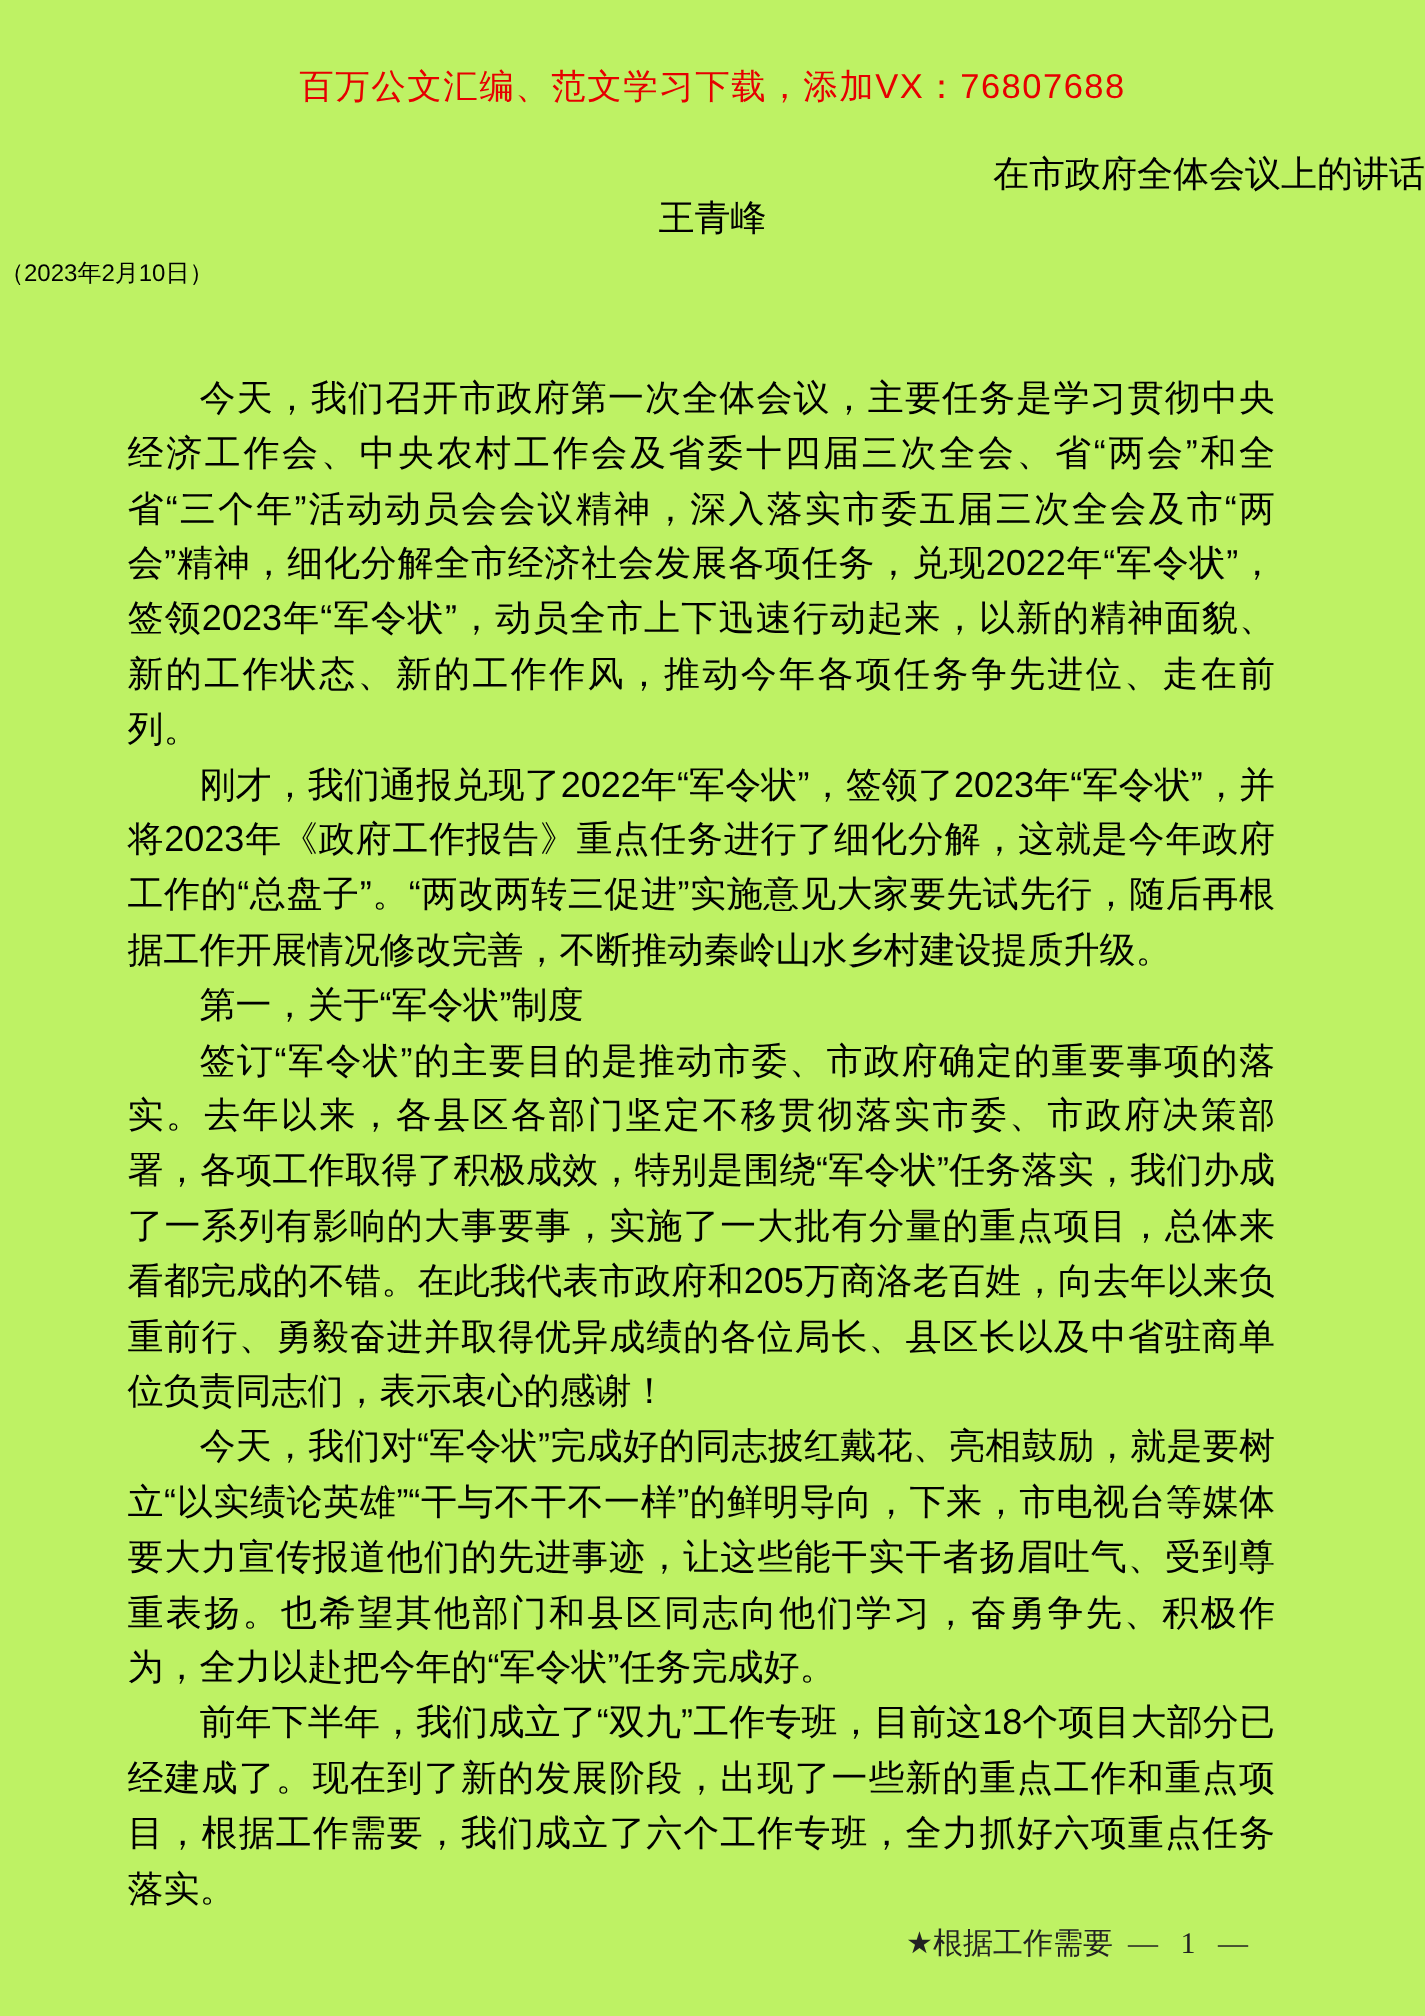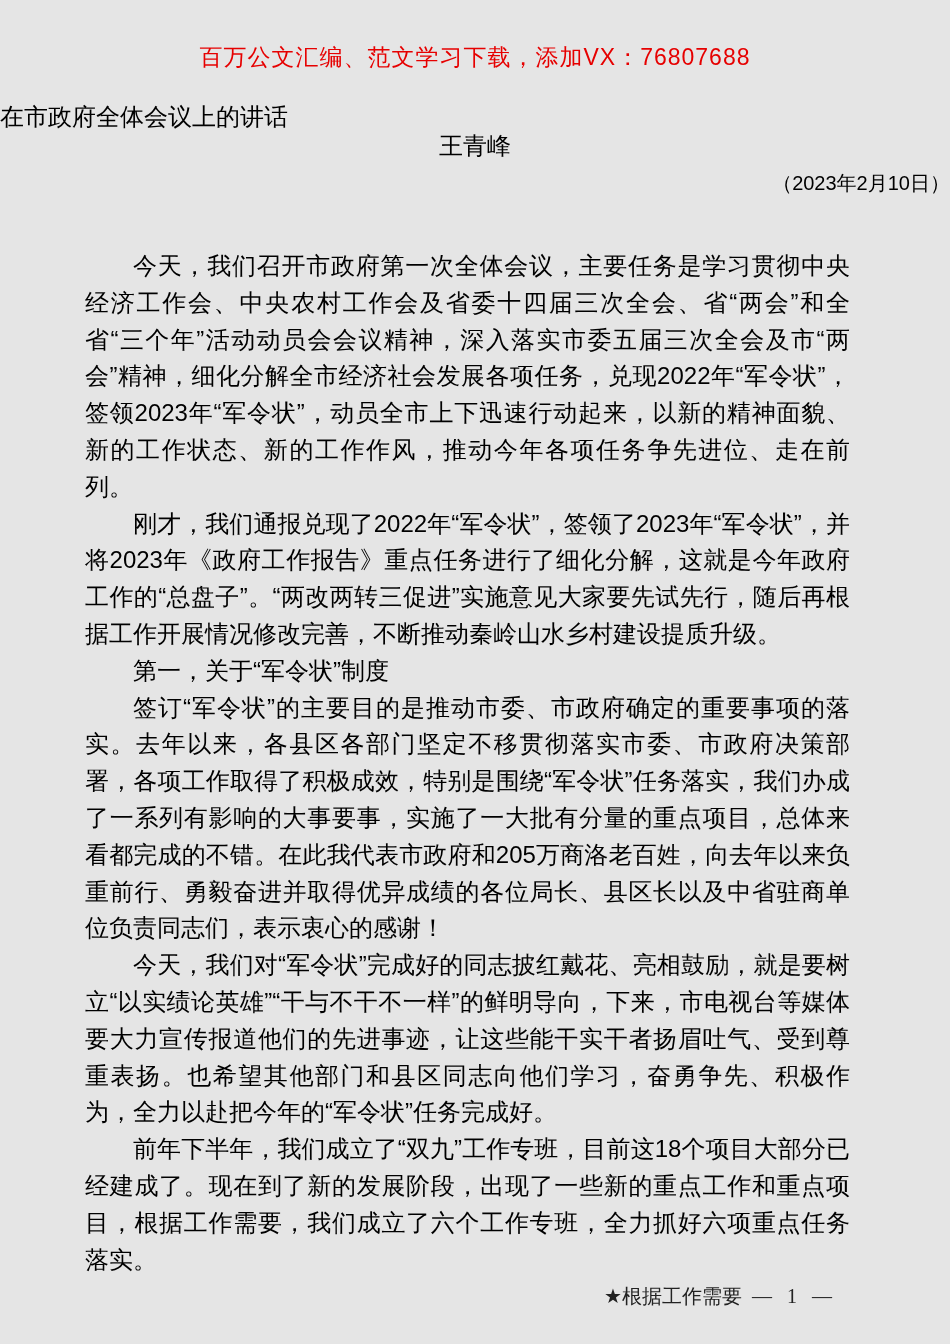--- a/index.html
+++ b/index.html
@@ -4,49 +4,49 @@
 <style>
   html, body {
     margin: 0;
     padding: 0;
     background: #ffffff;
   }
   .page {
     position: relative;
     width: 950px;
     height: 1344px;
-    background: #e5e5e5;
+    background: #bef264;
     color: #000000;
     font-family: "Liberation Sans", "DejaVu Sans", sans-serif;
     overflow: hidden;
   }
   .promo {
     padding-top: 44px;
     text-align: center;
     font-size: 23px;
     line-height: 26px;
     color: #e60000;
     letter-spacing: 1px;
   }
   .doc-title {
     margin: 32px 0 0 0;
-    text-align: left;
+    text-align: right;
     font-size: 24px;
     font-weight: 400;
     line-height: 30px;
   }
   .author {
     text-align: center;
     font-size: 24px;
     line-height: 28px;
   }
   .date-line {
     margin-top: 8px;
-    text-align: right;
-    font-size: 20px;
+    text-align: left;
+    font-size: 16px;
     line-height: 30px;
   }
   .content {
     margin: 50px 100px 0 85px;
     font-size: 24px;
     line-height: 36.8px;
     text-align: justify;
   }
   .content p,
   .content h2 {

